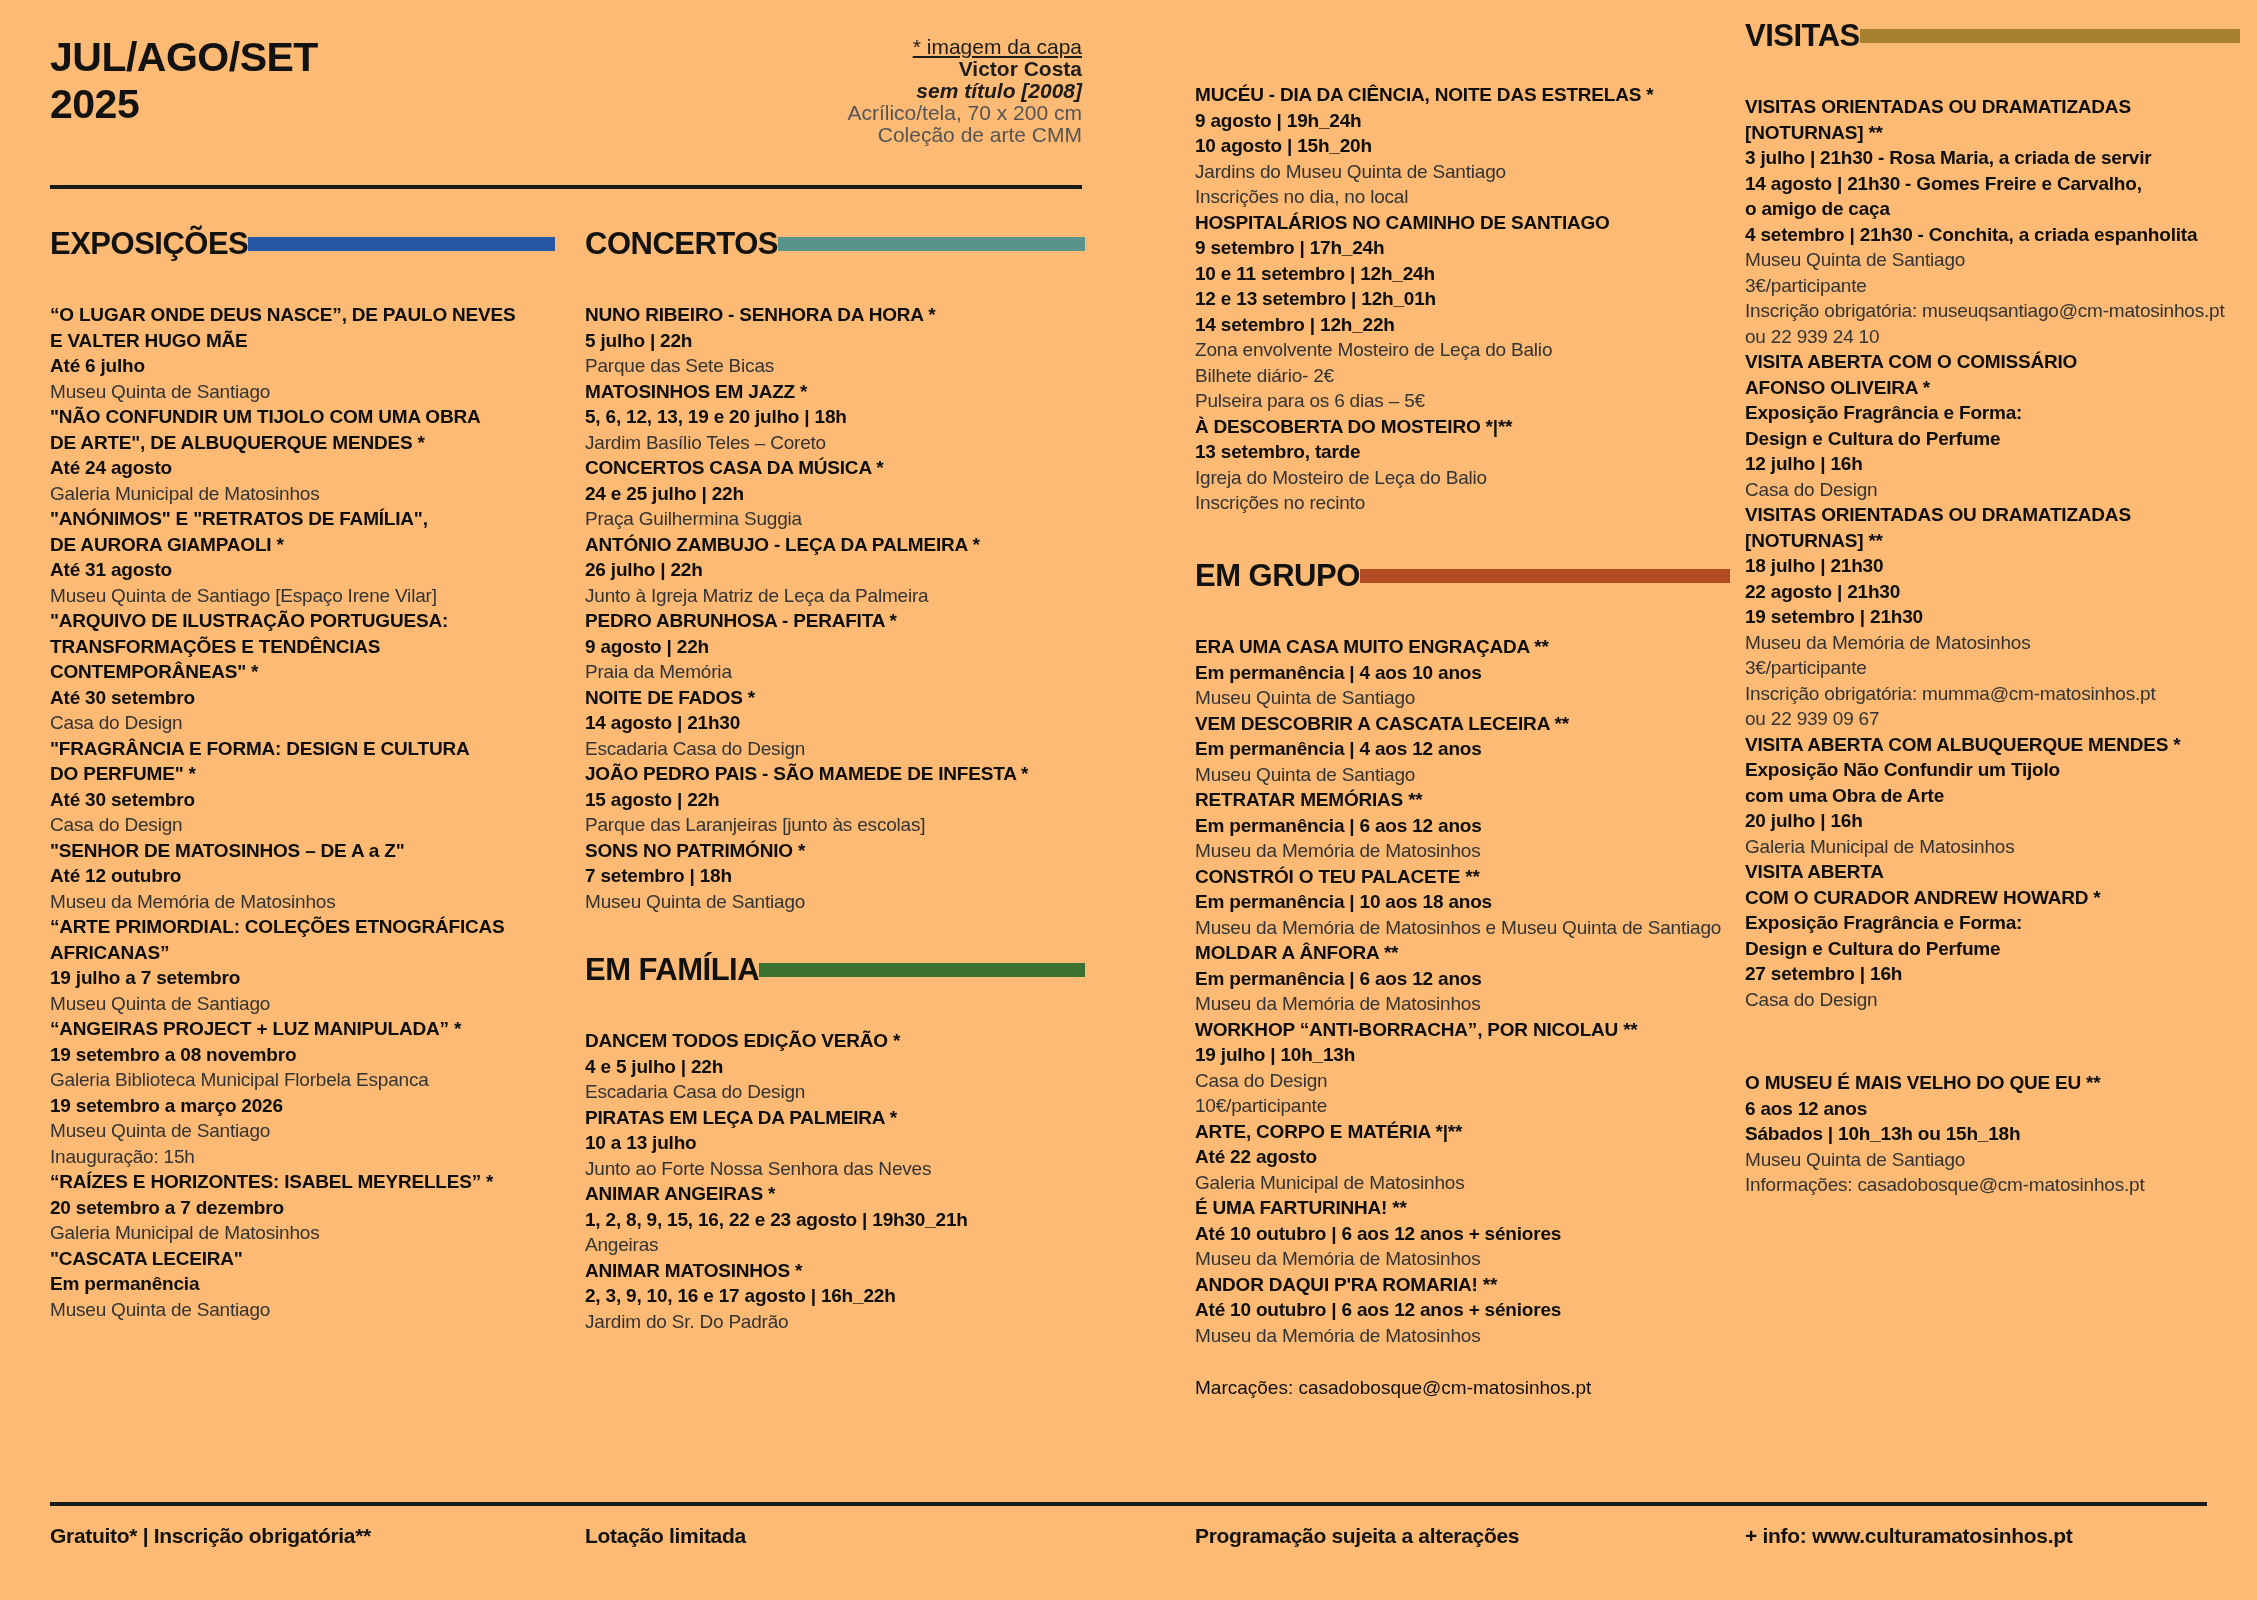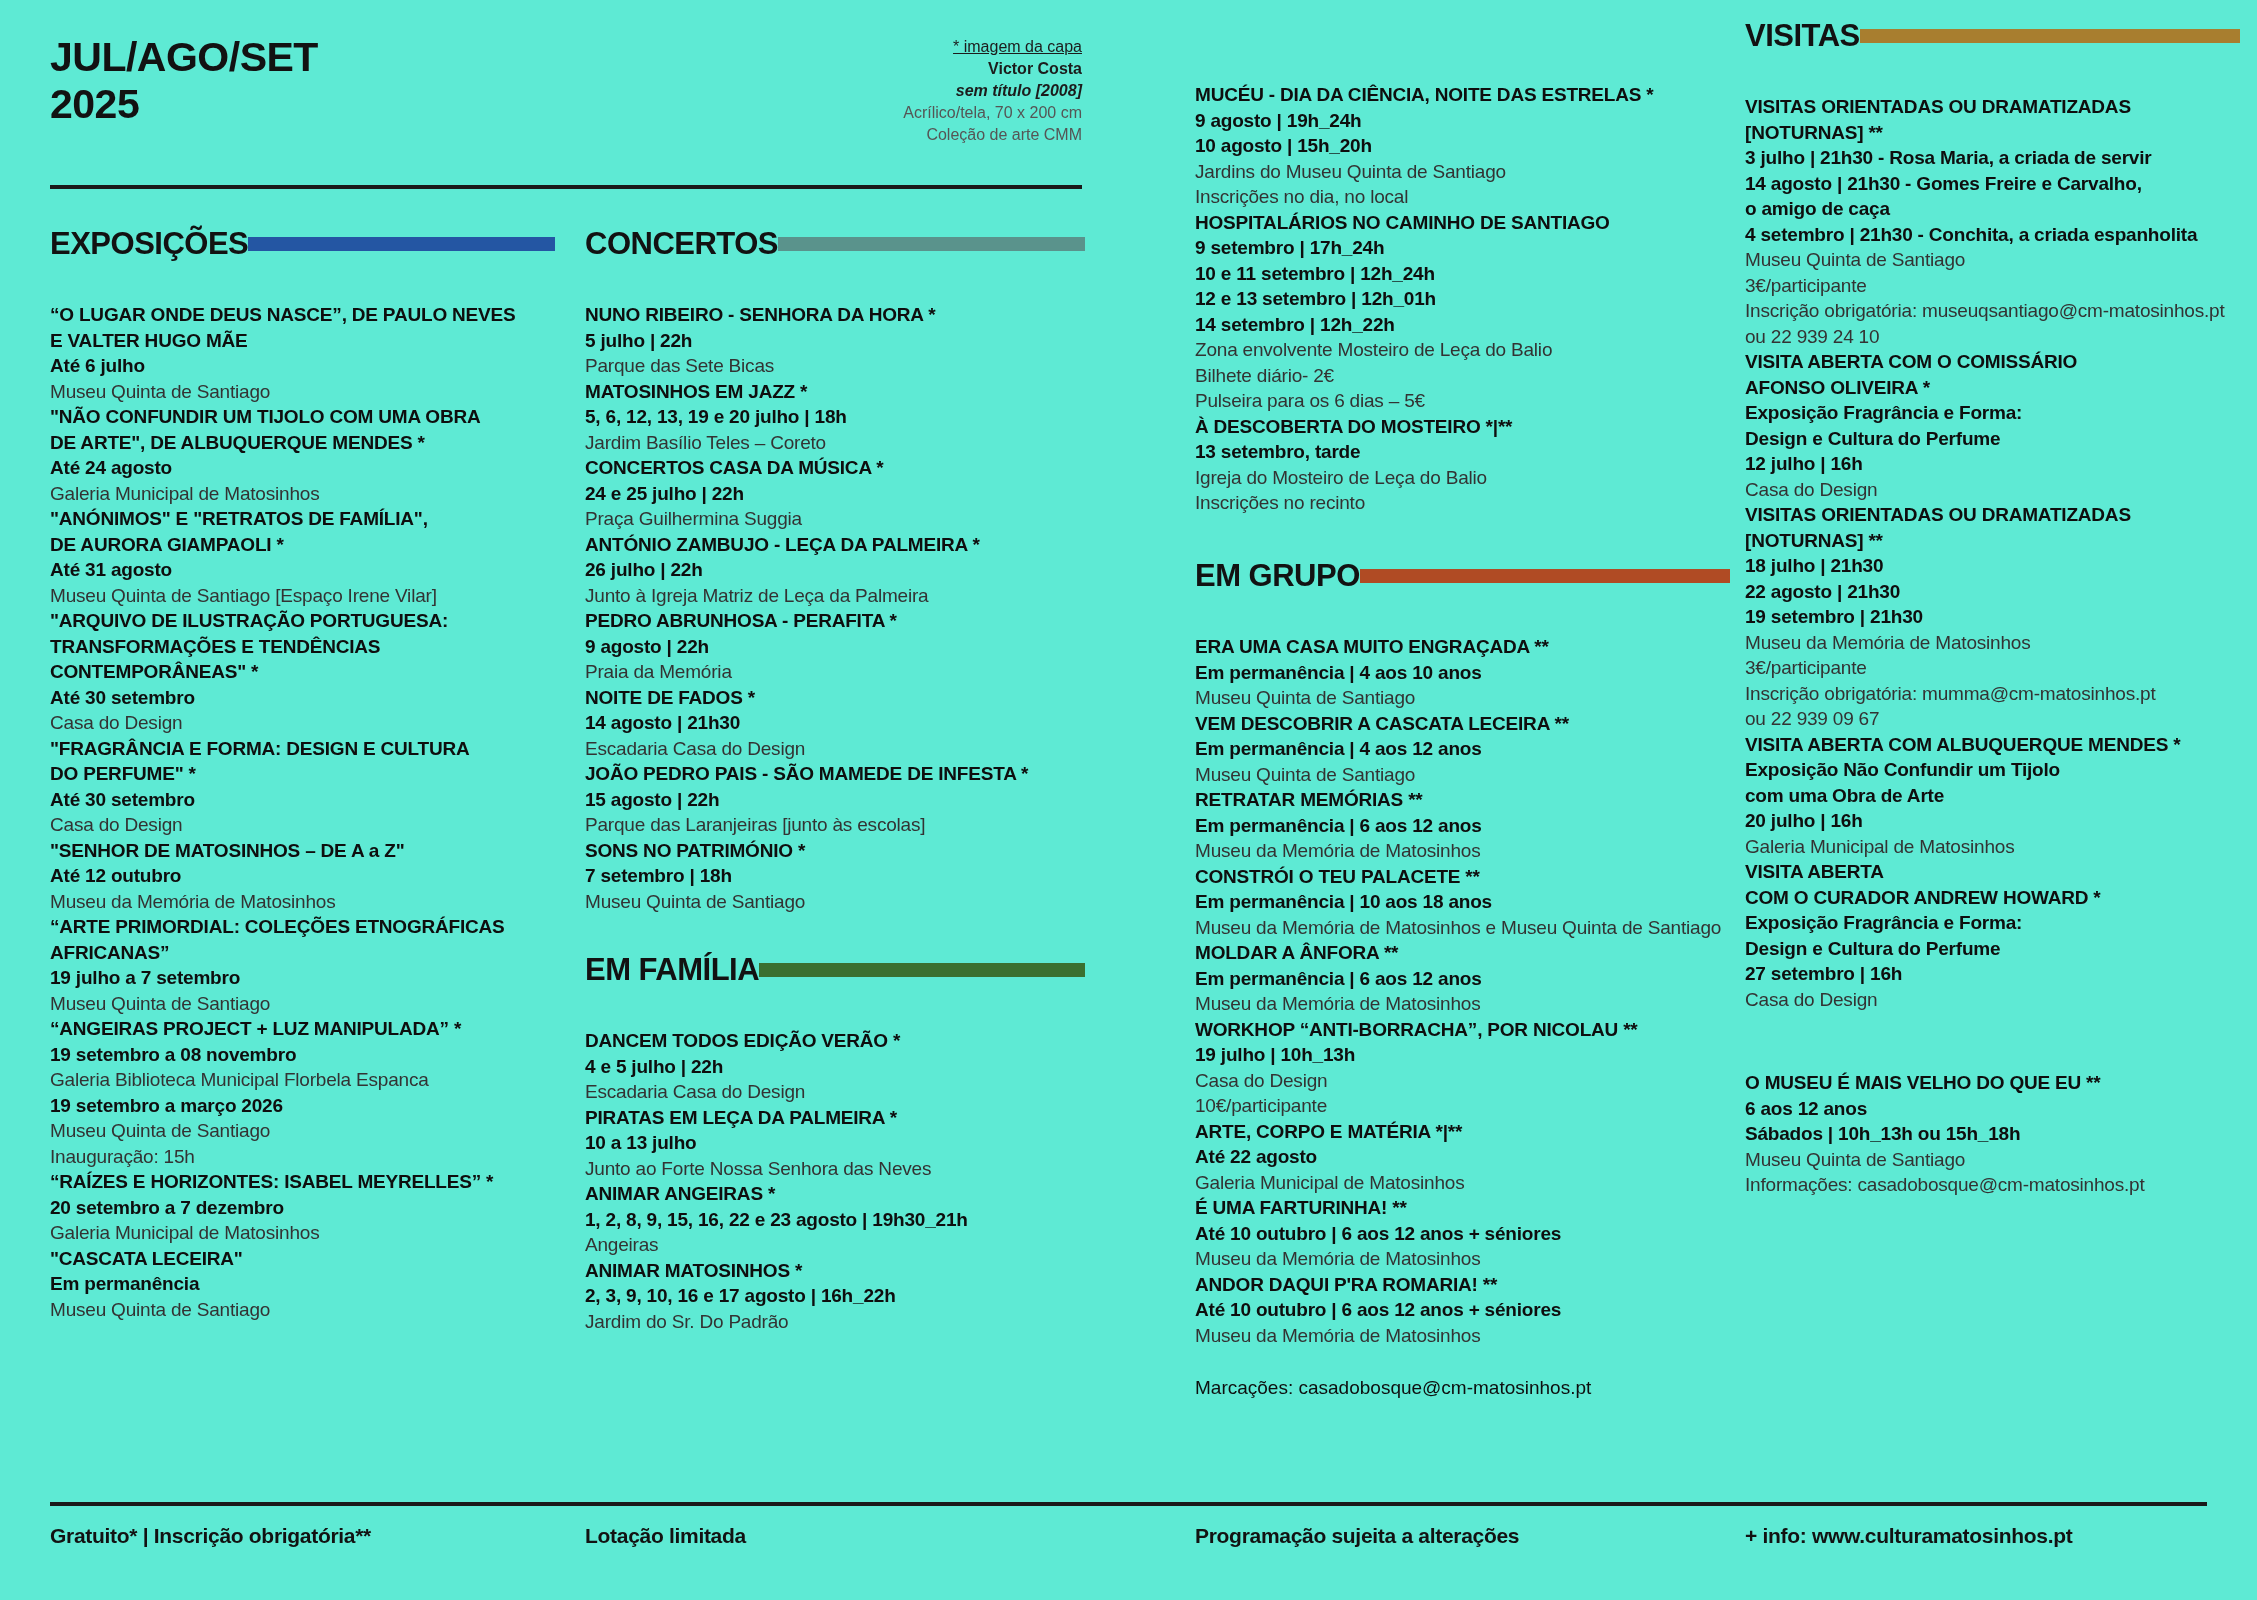--- a/index.html
+++ b/index.html
@@ -1,29 +1,29 @@
 <!DOCTYPE html>
 <html><head>
 <meta charset="utf-8">
 <style>
   html,body { margin:0; padding:0; background:#ffffff; }
   .page {
-    position:relative; width:2257px; height:1600px; background:#5eead4;
+    position:relative; width:2257px; height:1600px; background:#fdba74;
     font-family:"Liberation Sans","DejaVu Sans",sans-serif; color:#111;
     overflow:hidden;
   }
   
   .page-title {
     position:absolute; left:50px; top:34px; margin:0;
     font-size:41px; font-weight:bold; line-height:47px; letter-spacing:-0.5px; color:#121212;
     white-space:pre-line;
   }
   .credits {
     position:absolute; left:682px; top:36px; width:400px;
-    text-align:right; font-size:16px; line-height:22px; color:#1c1c1c;
+    text-align:right; font-size:21px; line-height:22px; color:#1c1c1c;
   }
   .credits .c-note { text-decoration:underline; }
   .credits .c-artist { font-weight:bold; }
   .credits .c-work { font-weight:bold; font-style:italic; }
   .credits .c-dim, .credits .c-coll { color:#555; }
   .rule { position:absolute; background:#1a1a1a; height:4px; }
   .rule-top { left:50px; top:185px; width:1032px; }
   .rule-bottom { left:50px; top:1502px; width:2157px; }
   
   .sec { position:absolute; }

